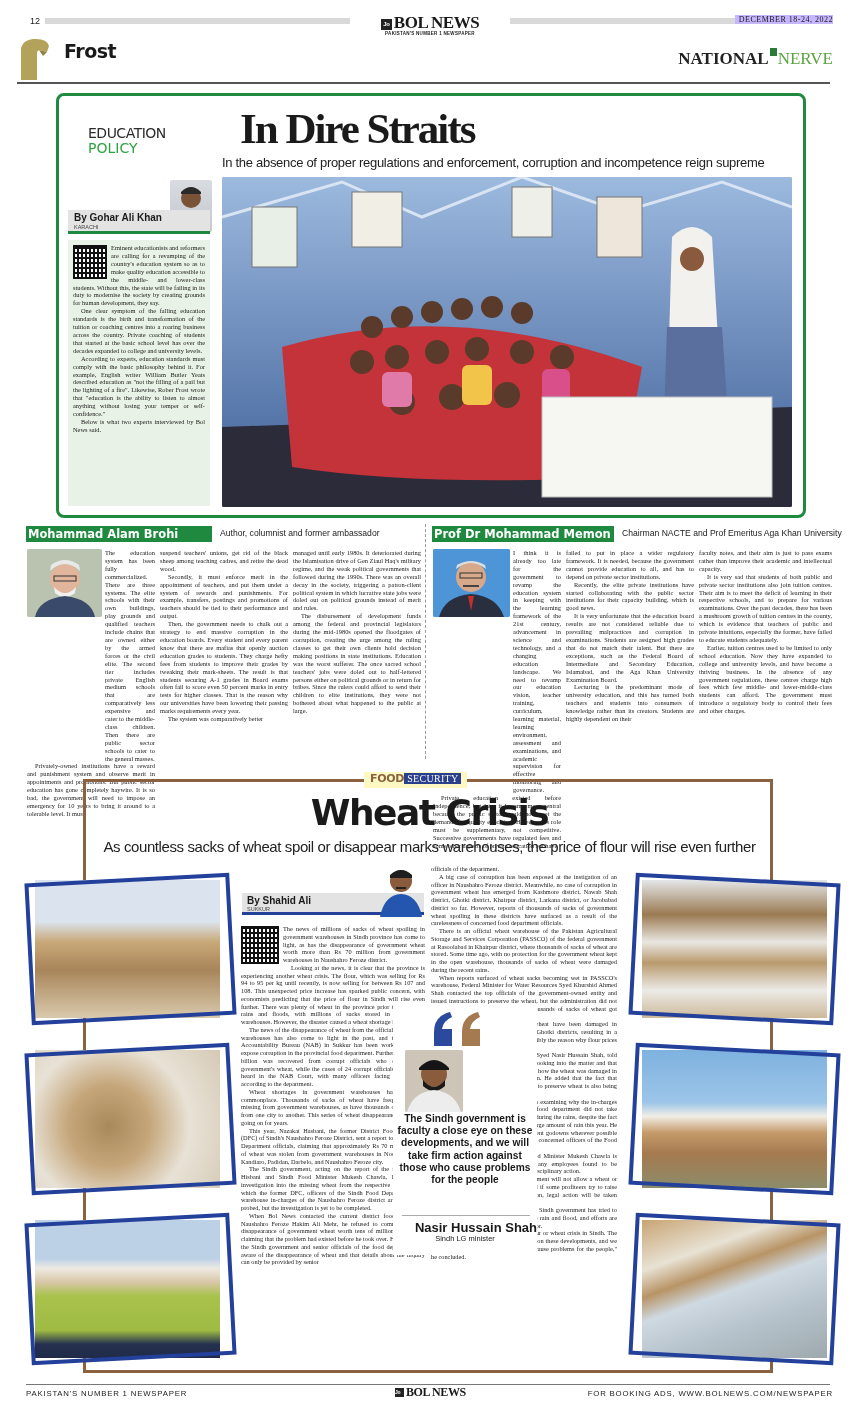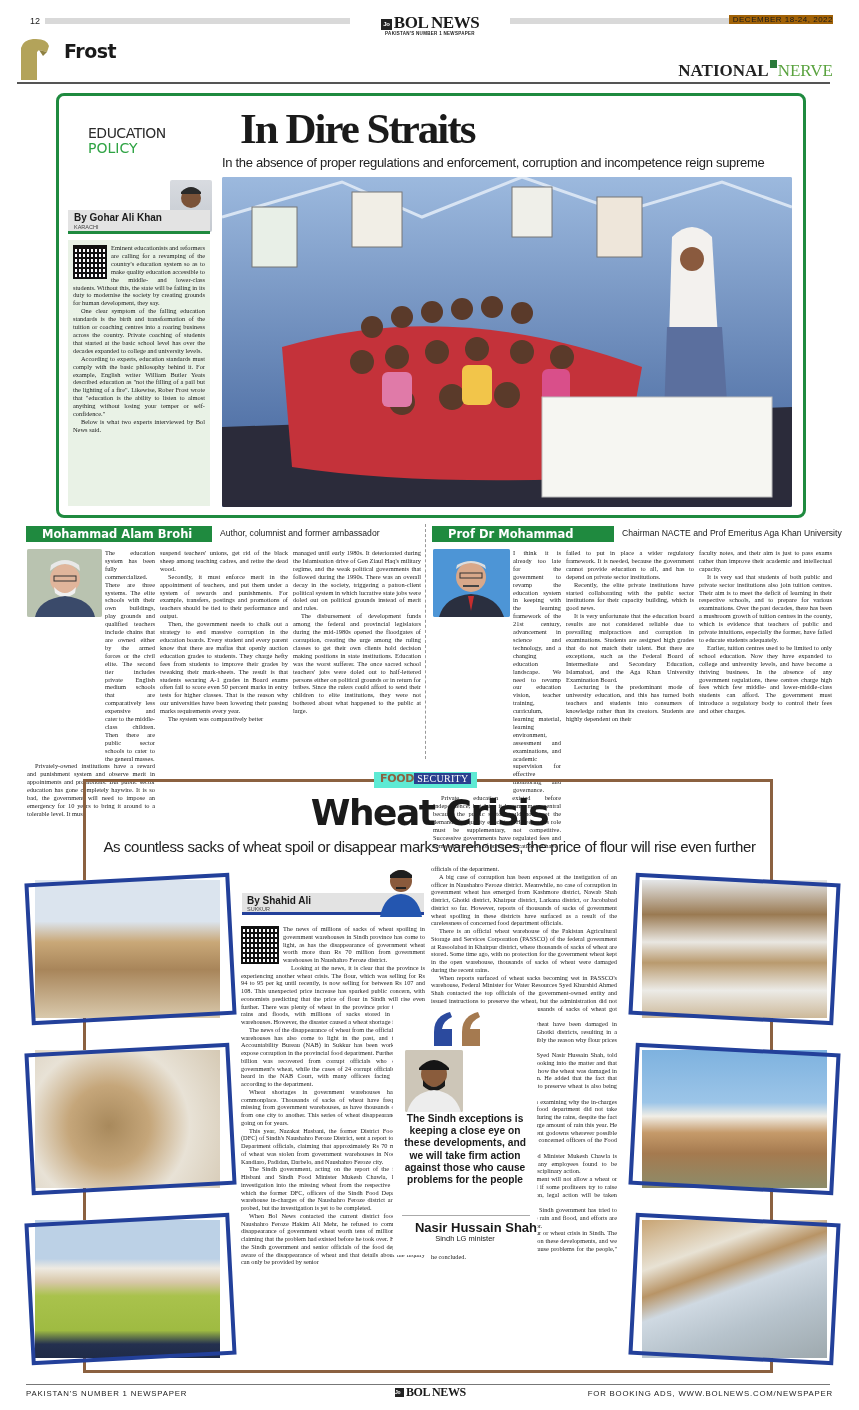--- a/index.html
+++ b/index.html
@@ -10,51 +10,51 @@
 .txt{font-size:6.4px;line-height:7.9px;text-align:justify;hyphens:auto}
 .txt p{text-indent:8px}
 .txt p.ni{text-indent:0}
 
 .pgnum{left:30px;top:16px;font-size:9px;font-family:"Liberation Sans",sans-serif}
 .rule-top{left:45px;top:18px;width:785px;height:6px;background:#d9d9d9}
 .masthead{left:350px;top:14px;width:160px;height:24px;background:#fff;text-align:center}
 .masthead .logo{font-family:"Liberation Serif",serif;font-weight:bold;font-size:17px;letter-spacing:-0.5px;line-height:17px}
 .masthead .tag{font-family:"Liberation Sans",sans-serif;font-size:4.5px;letter-spacing:0.3px;font-weight:bold}
 .logobox{display:inline-block;width:11px;height:11px;background:#222;color:#fff;font-size:6px;vertical-align:2px;margin-right:2px;line-height:11px}
-.date{right:26px;top:15px;font-size:8px;letter-spacing:0.5px;font-family:Liberation Sans, sans-serif;background:#a16207;padding-left:4px}
+.date{right:26px;top:15px;font-size:8px;letter-spacing:0.5px;font-family:Liberation Serif, serif;background:#c4b5fd;padding-left:4px}
 .sindh-shape{left:17px;top:38px;width:36px;height:42px}
 .sindh{left:64px;top:40px;font-family:"DejaVu Sans",sans-serif;font-weight:bold;font-size:19px;letter-spacing:-0.5px}
-.natnerve{right:26px;top:60px;font-size:17px;font-family:"Liberation Serif",serif}
+.natnerve{right:26px;top:48px;font-size:17px;font-family:"Liberation Serif",serif}
 .natnerve .n1{color:#222;font-weight:bold}
 .natnerve .n2{color:#5aa33f}
 .rule-hdr{left:17px;top:82px;width:813px;height:2px;background:#555}
 
 .edu-box{left:56px;top:93px;width:750px;height:425px;border:3px solid #1f8a3f;border-radius:8px}
 .edu-logo{left:88px;top:125px;text-align:left;font-family:"DejaVu Sans",sans-serif;font-weight:normal}
 .edu-logo .a{font-size:14px;color:#2b2b2b;letter-spacing:-0.5px}
 .edu-logo .b{font-size:14px;color:#2ea343;line-height:14px}
 .hl1{left:240px;top:104px;font-family:Liberation Serif, serif;font-weight:bold;font-size:43px;letter-spacing:-2px;line-height:50px}
 .sub1{left:222px;top:155px;font-size:13px;font-family:"Liberation Sans",sans-serif;letter-spacing:-0.3px;color:#222}
 .photo1{left:222px;top:177px;width:570px;height:330px;border-radius:2px;overflow:hidden;background:linear-gradient(180deg,#8fb0d6 0%,#6e93c4 30%,#4e74ac 60%,#3b5f99 100%)}
 .byline-strip{left:68px;top:210px;width:142px;height:24px;background:#e3e3e3;border-bottom:3px solid #1f8a3f}
 .byline-name{left:74px;top:212px;font-family:"Liberation Sans",sans-serif;font-weight:bold;font-size:10px}
 .byline-loc{left:74px;top:224px;font-family:"Liberation Sans",sans-serif;font-size:5.5px;color:#444}
 .headshot{border-radius:2px;overflow:hidden}
 .intro-box{left:68px;top:240px;width:142px;height:266px;background:#e9f2e6;padding:4px 5px}
 .qr{width:34px;height:34px;background:
  repeating-linear-gradient(90deg,#111 0 2px,transparent 2px 4px),
  repeating-linear-gradient(0deg,#111 0 2px,#fff 2px 5px);float:left;margin:1px 4px 1px 0;outline:2px solid #111;outline-offset:-2px}
 
-.exp-bar{height:16px;background:#1f8a3f;color:#fff;font-family:"DejaVu Sans",sans-serif;font-weight:bold;font-size:11.5px;padding-left:16px;line-height:16px}
+.exp-bar{height:16px;background:#1f8a3f;color:#fff;font-family:"DejaVu Sans",sans-serif;font-weight:bold;font-size:11.5px;padding-left:2px;line-height:16px}
 .exp-role{font-family:"Liberation Sans",sans-serif;font-size:8.6px;color:#222}
 .divider-dots{left:425px;top:524px;width:0;height:235px;border-left:1px dashed #999}
 .col{position:absolute}
 
 .food-box{left:83px;top:779px;width:690px;height:594px;border:3px solid #8b6140;border-top-width:3px}
-.food-tag{left:374px;top:772px;height:16px;background:#5eead4;padding:0 6px;font-family:"DejaVu Sans",sans-serif;font-weight:bold;font-size:11px}
+.food-tag{left:364px;top:772px;height:16px;background:#fef9c3;padding:0 6px;font-family:"DejaVu Sans",sans-serif;font-weight:bold;font-size:11px}
 .food-tag .f{color:#8b6140;letter-spacing:-0.3px}
 .food-tag .s{background:#2b3f8f;color:#fff;font-family:"Liberation Serif",serif;font-weight:normal;font-size:10px;padding:0 3px;letter-spacing:0.3px}
 .hl2{left:0;width:859px;top:793px;text-align:center;font-family:"DejaVu Sans",sans-serif;font-weight:bold;font-size:36px;letter-spacing:-1.5px;line-height:40px}
 .sub2{left:0;width:859px;top:838px;text-align:center;font-family:"Liberation Sans",sans-serif;font-size:15px;letter-spacing:-0.4px;color:#222}
 .wimg{position:absolute;overflow:visible}
 .wimg .frame{position:absolute;border:4px solid #23409a}
 .wimg .pic{position:absolute}
 .byline2-strip{left:242px;top:893px;width:182px;height:22px;background:#e3e3e3;border-bottom:3px solid #23409a}
 .quote-text{left:396px;top:1113px;width:138px;text-align:center;font-family:"Liberation Sans",sans-serif;font-weight:bold;font-size:10.2px;line-height:12.2px}
 .quote-rule{left:402px;top:1215px;width:128px;height:1px;background:#aaa}
@@ -293,21 +293,21 @@
 </svg>
 <div class="abs headshot" style="left:405px;top:1050px;width:58px;height:62px;background:#d9d4c8">
   <svg width="58" height="62" viewBox="0 0 58 62">
       <rect width="58" height="62" fill="#cdc6b8"></rect>
       <circle cx="29" cy="24" r="13" fill="#8a5c3c"></circle>
       <path d="M14 18 Q29 2 44 18 L44 20 L14 20Z" fill="#151515"></path>
       <path d="M18 30 Q29 44 40 30 L40 36 Q29 46 18 36Z" fill="#1a1a1a"></path>
       <path d="M2 62 Q8 42 29 40 Q50 42 56 62Z" fill="#ededed"></path>
     </svg>
 </div>
-<div class="abs quote-text">The Sindh exceptions is keeping a close eye on these developments, and we will take firm action against those who cause problems for the people</div>
+<div class="abs quote-text">The Sindh government is faculty a close eye on these developments, and we will take firm action against those who cause problems for the people</div>
 <div class="abs quote-rule"></div>
 <div class="abs quote-name">Nasir Hussain Shah</div>
 <div class="abs quote-role">Sindh LG  minister</div>
 
 <div class="abs rule-foot"></div>
 <div class="abs foot-l">PAKISTAN'S NUMBER 1 NEWSPAPER</div>
 <div class="abs foot-c"><span class="logobox sans" style="width:9px;height:9px;line-height:9px;font-size:5px">Jo</span><span>BOL NEWS</span></div>
 <div class="abs foot-r">FOR BOOKING ADS, WWW.BOLNEWS.COM/NEWSPAPER</div>
 
 </body></html>

